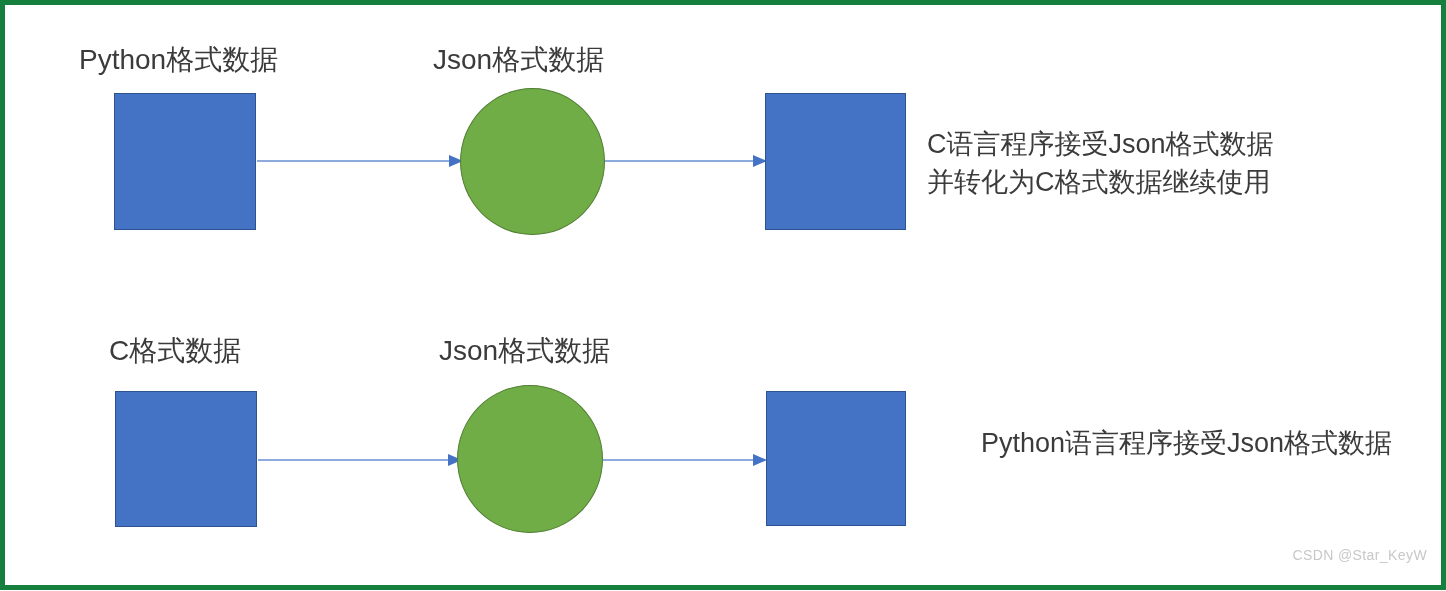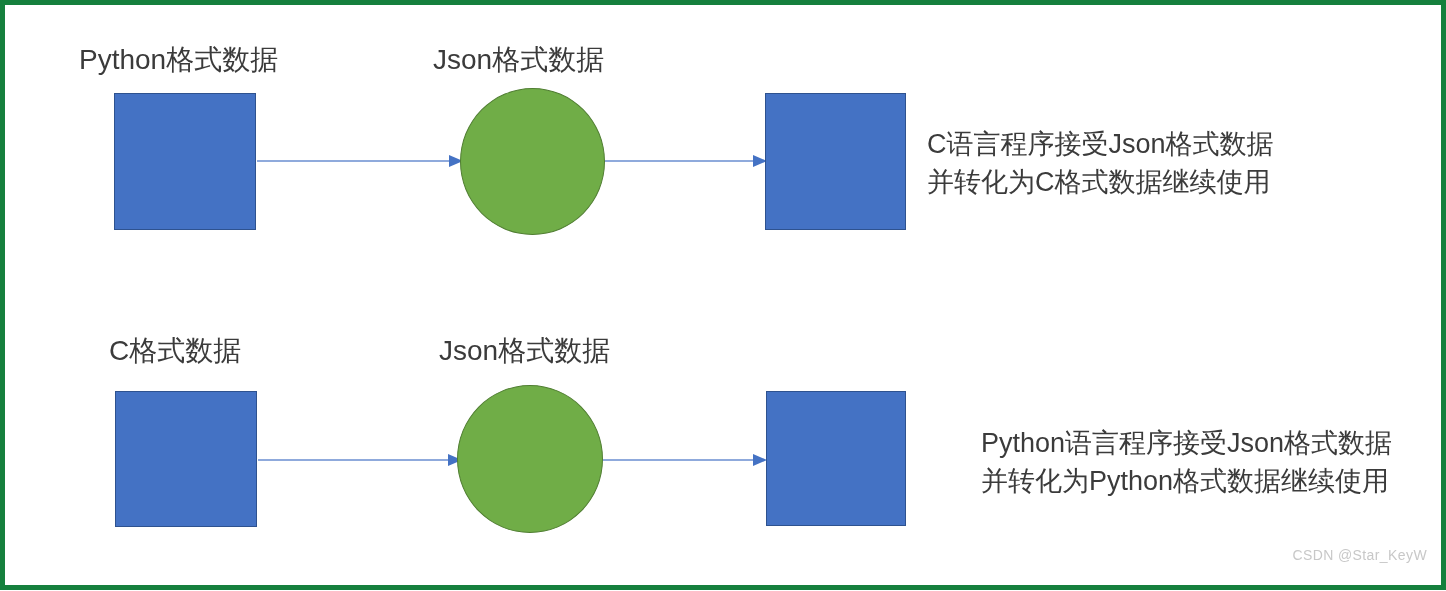--- a/index.html
+++ b/index.html
@@ -118,19 +118,18 @@
 
     <svg class="arrow-svg" style="left:598px; top:445px;" width="164" height="20" viewBox="0 0 164 20">
       <line x1="0" y1="10" x2="152" y2="10" stroke="#8FAADC" stroke-width="2.2"></line>
       <polygon points="150,4 164,10 150,16" fill="#4472C4"></polygon>
     </svg>
 
     <div class="shape rect-blue" style="left:761px; top:386px; width:140px; height:135px;"></div>
 
     <div class="side-text" style="left:966px; top:419px;margin-left:10px;">
       <span class="line">Python语言程序接受Json格式数据</span>
-      <span class="line">并转化为Python格式数据继续使用</span>
     </div>
   </div>
 
   <div class="watermark">CSDN @Star_KeyW</div>
 
 </div>
 
 </body></html>

